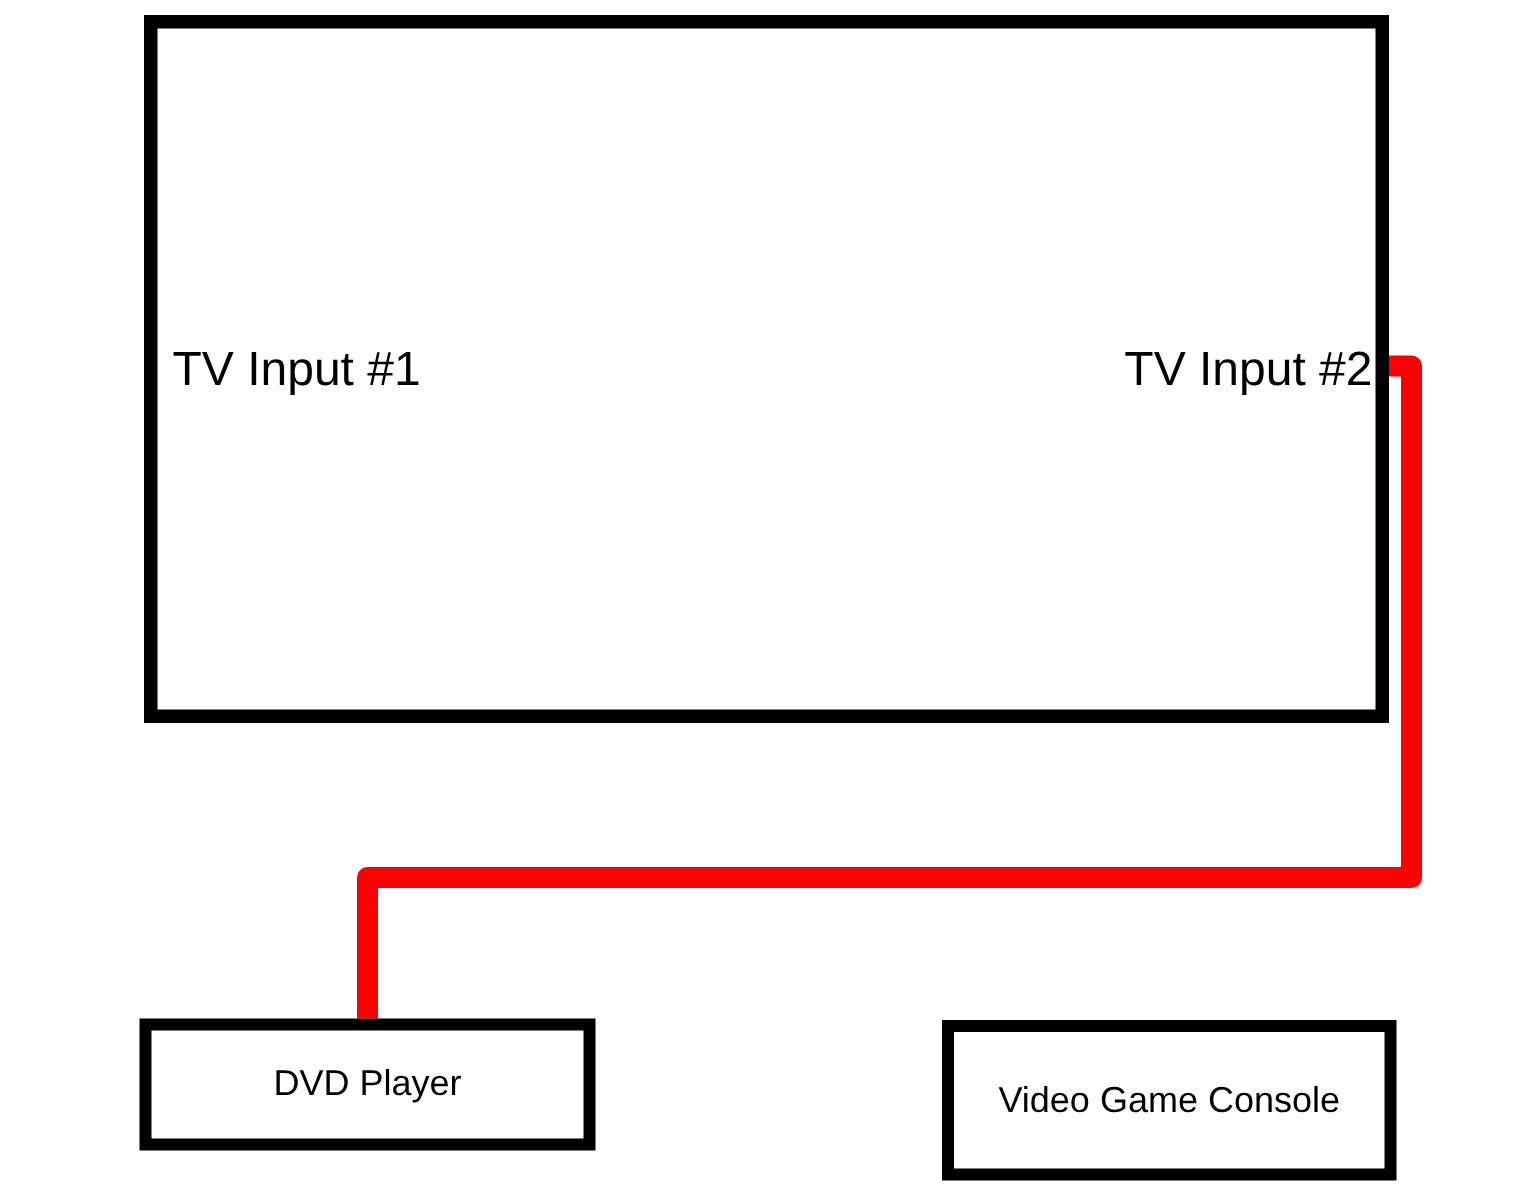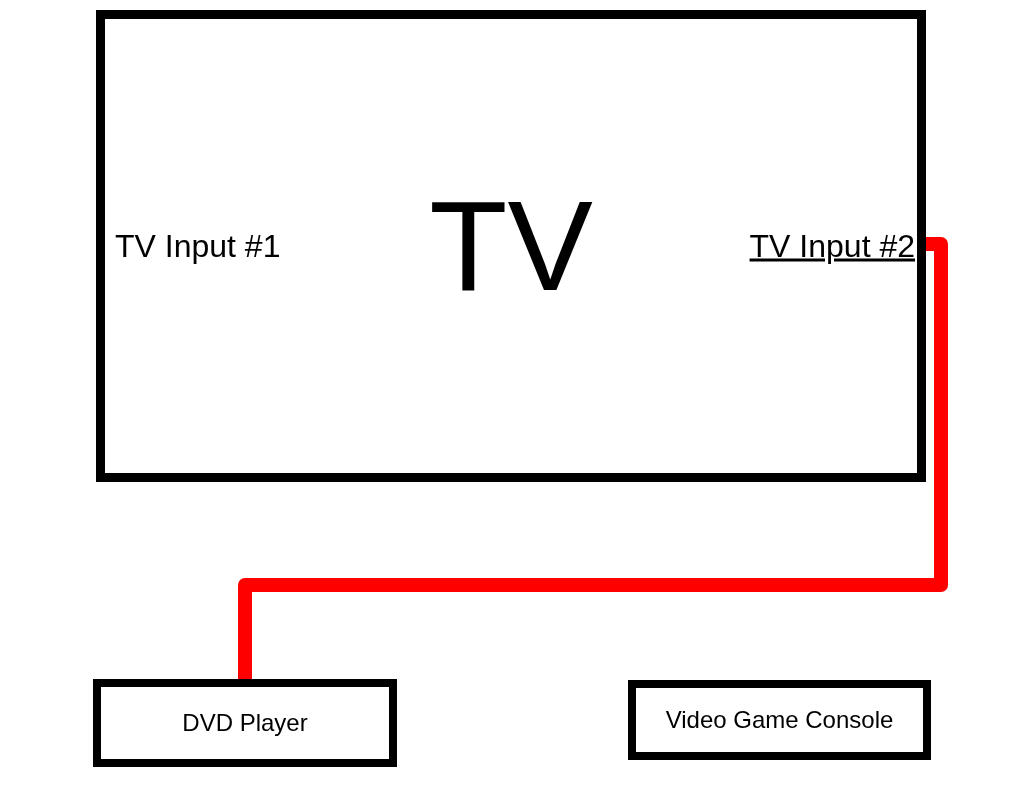--- a/index.html
+++ b/index.html
@@ -52,21 +52,20 @@
     top: 50%;
     transform: translateY(-50%);
     font-size: 32px;
     white-space: nowrap;
   }
   .input-1 {
     left: 10px;
   }
   .input-2 {
     right: 2px;
-    text-decoration: underline;
   }
   .cable-label {
     position: absolute;
     left: 508px;
     top: 546px;
     transform: translateX(-50%);
     font-size: 23px;
     white-space: nowrap;
     z-index: 3;
   }
@@ -77,35 +76,34 @@
   .dvd-box {
     left: 93px;
     top: 679px;
     width: 304px;
     height: 88px;
   }
   .console-box {
     left: 628px;
     top: 680px;
     width: 303px;
-    height: 80px;
+    height: 107px;
     text-align: center;
   }
 </style>
 </head>
 <body>
 
 <div class="canvas" style="background: rgb(255, 255, 255);">
 
   <svg class="cable-layer" viewBox="0 0 1024 791" xmlns="http://www.w3.org/2000/svg" aria-hidden="true">
     <path d="M 919 244 L 941 244 L 941 585 L 245 585 L 245 688" fill="none" stroke="#ff0000" stroke-width="14" stroke-linejoin="round" stroke-linecap="butt"></path>
   </svg>
 
   <div class="box tv-box" style="border-color: rgb(0, 0, 0);">
-    <span class="tv-title">TV</span>
     <span class="input-label input-1">TV Input #1</span>
     <span class="input-label input-2">TV Input #2</span>
   </div>
 
 
   <div class="box device-box dvd-box" style="border-color: rgb(0, 0, 0);">
     <span>DVD Player</span>
   </div>
 
   <div class="box device-box console-box" style="border-color: rgb(0, 0, 0);">

